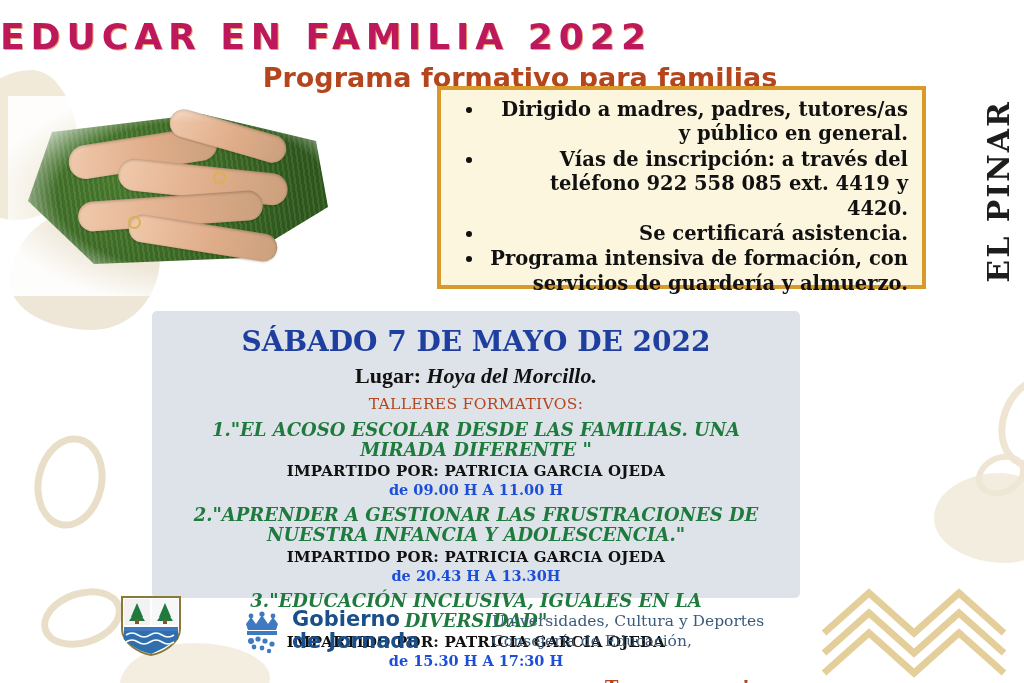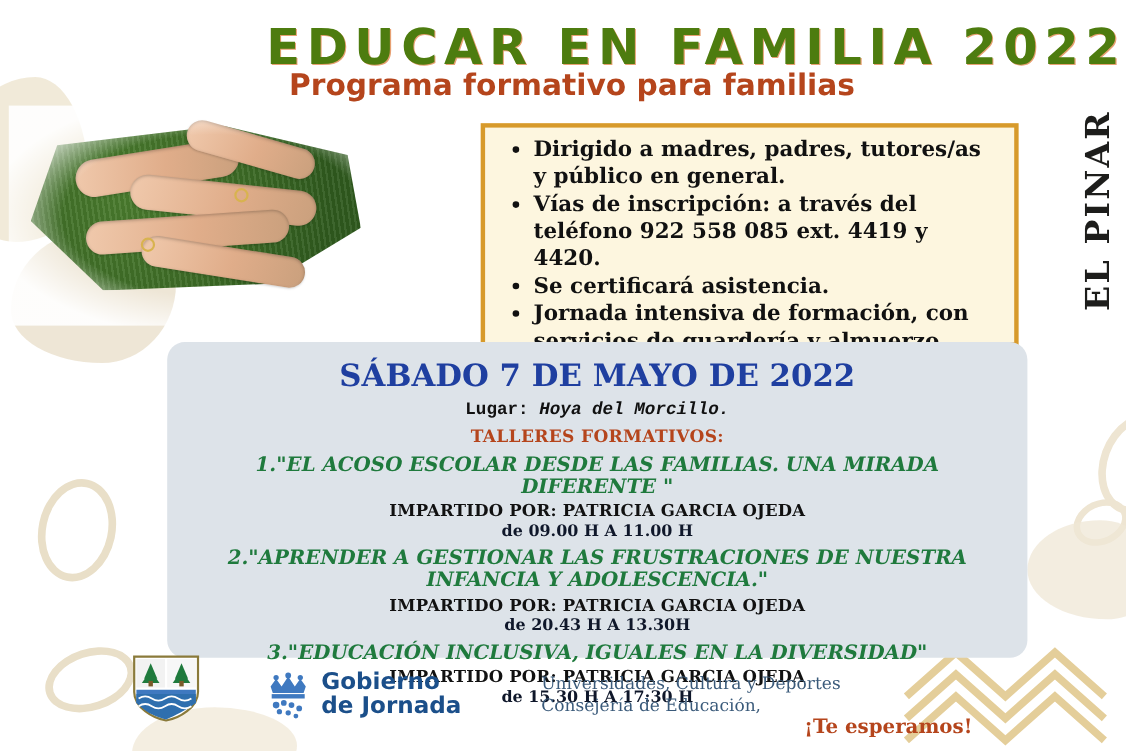--- a/index.html
+++ b/index.html
@@ -85,26 +85,26 @@
     width: 150px; height: 70px;
     background: #f1ead9;
     border-radius: 50% 50% 45% 55% / 60% 50% 50% 40%;
     opacity: .8;
   }
 
   
   .title {
     position: absolute;
     left: 0; right: 0; top: 16px;
-    text-align: right;
+    text-align: left;
     font-family: "DejaVu Sans", sans-serif;
     font-weight: bold;
-    font-size: 45px;
+    font-size: 36px;
     letter-spacing: 6px;
-    color: #4d7c0f;
+    color: #be185d;
     text-shadow: 1px 1px 0 #e7a072;
   }
   .subtitle {
     position: absolute;
     left: 16px; right: 0; top: 62px;
     text-align: center;
     font-family: "DejaVu Sans", sans-serif;
     font-weight: bold;
     font-size: 27px;
     color: #b5451c;
@@ -164,72 +164,73 @@
     letter-spacing: 2px;
     color: #1d1d1b;
     writing-mode: vertical-rl;
     text-orientation: mixed;
     transform: rotate(180deg);
   }
 
   
   .infobox {
     position: absolute;
-    left: 437px; top: 112px;
+    left: 437px; top: 86px;
     width: 489px; height: 203px;
     background: #fdf6df;
     border: 4px solid #d79a2b;
     box-sizing: border-box;
     padding: 8px 14px 6px 22px;
+    text-align: right;
   }
   .infobox ul {
     margin: 0;
     padding-left: 22px;
     list-style: disc;
   }
   .infobox li {
     font-family: "DejaVu Serif", serif;
     font-weight: bold;
     font-size: 19.5px;
     line-height: 1.25;
     color: #111;
     margin-bottom: 1px;
   }
 
   
   .progbox {
     position: absolute;
     left: 152px; top: 311px;
-    width: 782px; height: 287px;
+    width: 648px; height: 287px;
     background: #dde3e9;
-    border-radius: 16px;
+    border-radius: 5px;
     box-sizing: border-box;
     padding: 10px 26px;
     text-align: center;
   }
   .date {
     font-family: "DejaVu Serif", serif;
     font-weight: bold;
     font-size: 28px;
     color: #1f3fa0;
     margin-top: 4px;
   }
   .place {
-    font-family: Liberation Mono, monospace;
-    font-size: 16px;
+    font-family: Liberation Serif, serif;
+    font-size: 22px;
     font-weight: bold;
     color: #111;
     margin-top: 5px;
   }
   .place i {
     font-style: italic;
   }
   .workshops-label {
     font-family: "DejaVu Serif", serif;
-    font-weight: bold;
+    font-weight: normal;
     font-size: 15.5px;
     color: #b5451c;
     margin-top: 6px;
     letter-spacing: .3px;
   }
   .ws {
     margin-top: 7px;
   }
   .ws-title {
     font-family: "DejaVu Serif", serif;
@@ -244,21 +245,21 @@
     font-weight: bold;
     font-size: 15px;
     color: #111;
     margin-top: 2px;
     letter-spacing: .2px;
   }
   .ws-time {
     font-family: "DejaVu Serif", serif;
     font-weight: bold;
     font-size: 14.5px;
-    color: #0f172a;
+    color: #1d4ed8;
     margin-top: 1px;
   }
   .closing {
     font-family: "DejaVu Serif", serif;
     font-weight: bold;
     font-size: 18px;
     color: #b5451c;
     text-align: right;
     margin-top: 8px;
     padding-right: 24px;
@@ -339,21 +340,21 @@
     <div class="fade"></div>
   </div>
 
   <div class="elpinar">EL PINAR</div>
 
   <div class="infobox">
     <ul>
       <li>Dirigido a madres, padres, tutores/as y público en general.</li>
       <li>Vías de inscripción: a través del teléfono 922 558 085 ext. 4419 y 4420.</li>
       <li>Se certificará asistencia.</li>
-      <li>Jornada intensiva de formación, con  servicios de guardería y almuerzo.</li>
+      <li>Programa intensiva de formación, con  servicios de guardería y almuerzo.</li>
     </ul>
   </div>
 
   <div class="progbox">
     <div class="date">SÁBADO 7 DE MAYO DE 2022</div>
     <div class="place">
       <span>Lugar:</span>
       <i>Hoya del Morcillo.</i>
     </div>
     <div class="workshops-label">TALLERES FORMATIVOS:</div>

